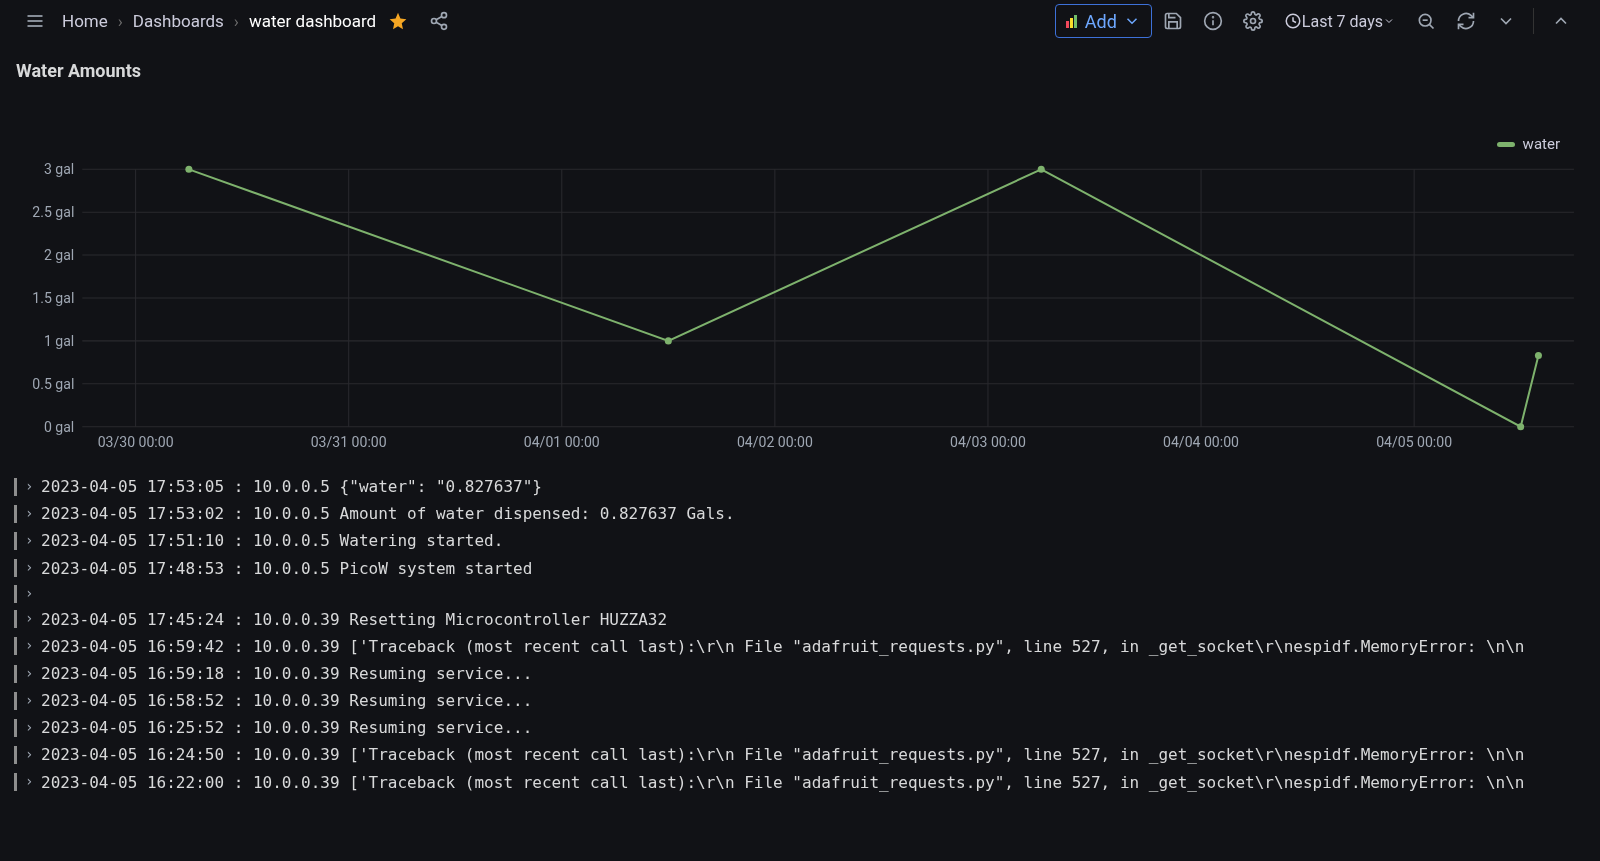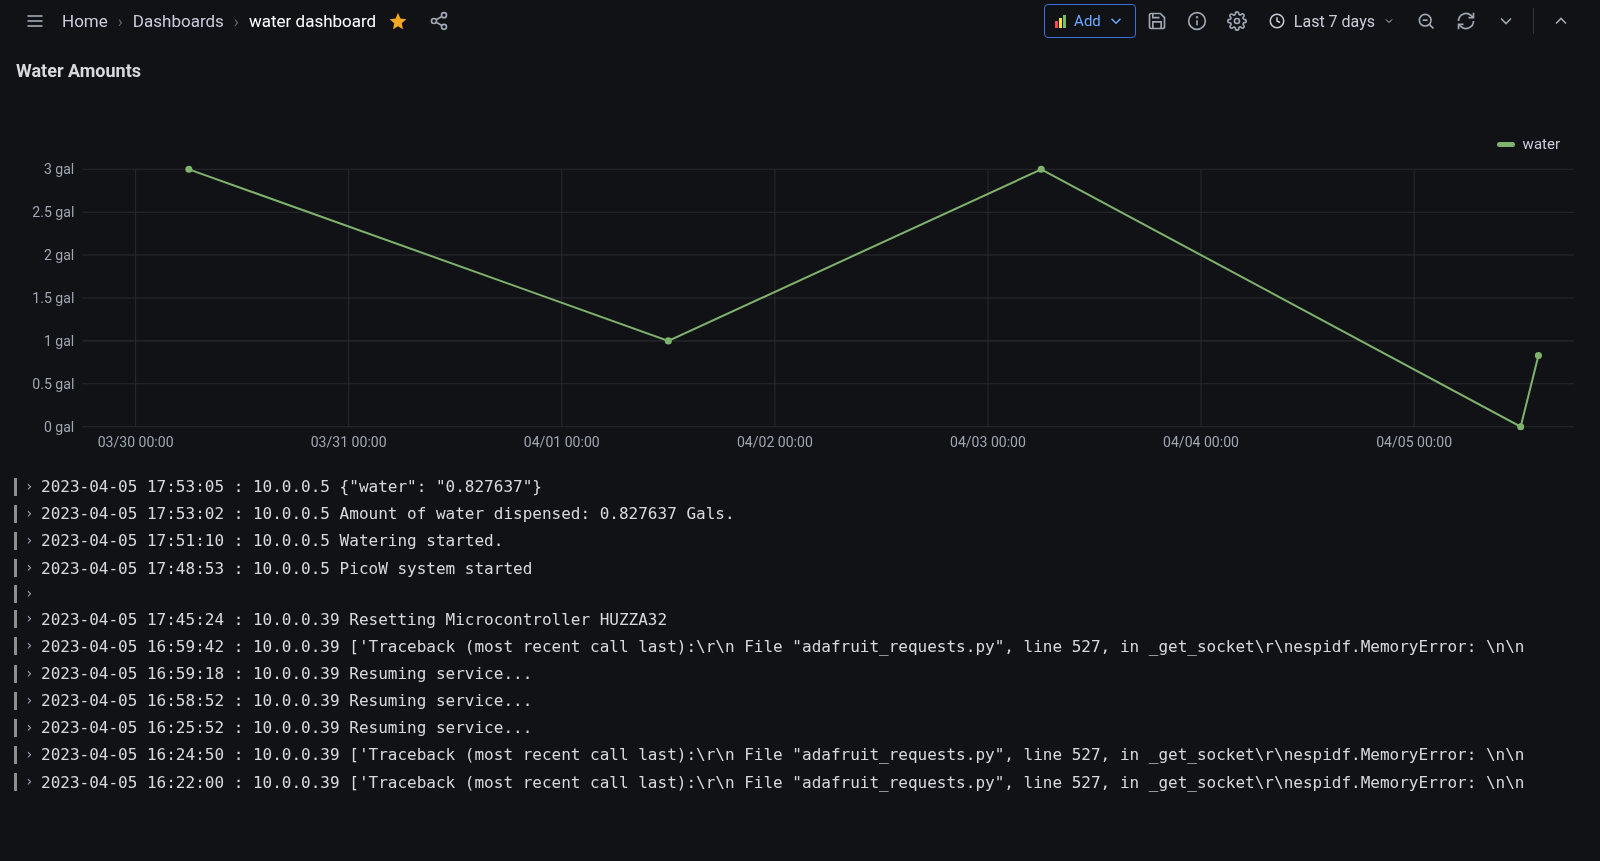--- a/index.html
+++ b/index.html
@@ -35,26 +35,26 @@
   .breadcrumb a.muted { color: #ffffff; }
   .breadcrumb .sep { color: #6c6c6c; }
   .star { color: #f5a623; width: 40px; }
   .spacer { flex: 1; }
   .add-btn {
     display: inline-flex; align-items: center; gap: 6px;
     height: 34px; padding: 0 10px;
     border: 1px solid #3d71d9;
     border-radius: 4px;
     color: #6ea8ff;
-    font-size: 15px;
+    font-size: 18px;
     cursor: pointer;
   }
   .add-btn svg { width: 18px; height: 18px; }
   .time-btn {
-    display: inline-flex; align-items: center; gap: 8px;
+    display: inline-flex; align-items: center; 
     height: 34px; padding: 0 10px;
     color: #ccccdc; font-size: 16px;
     cursor: pointer; border-radius: 4px;
   }
   .right-group { display: flex; align-items: center; gap: 2px; padding-right: 4px; }
   .vdiv { width: 1px; height: 26px; background: #333; margin: 0 6px; }
   
   .panel { margin: 10px 12px 4px 12px; }
   .panel-title {
     font-size: 18px; font-weight: 700; color: #d8d9da;

